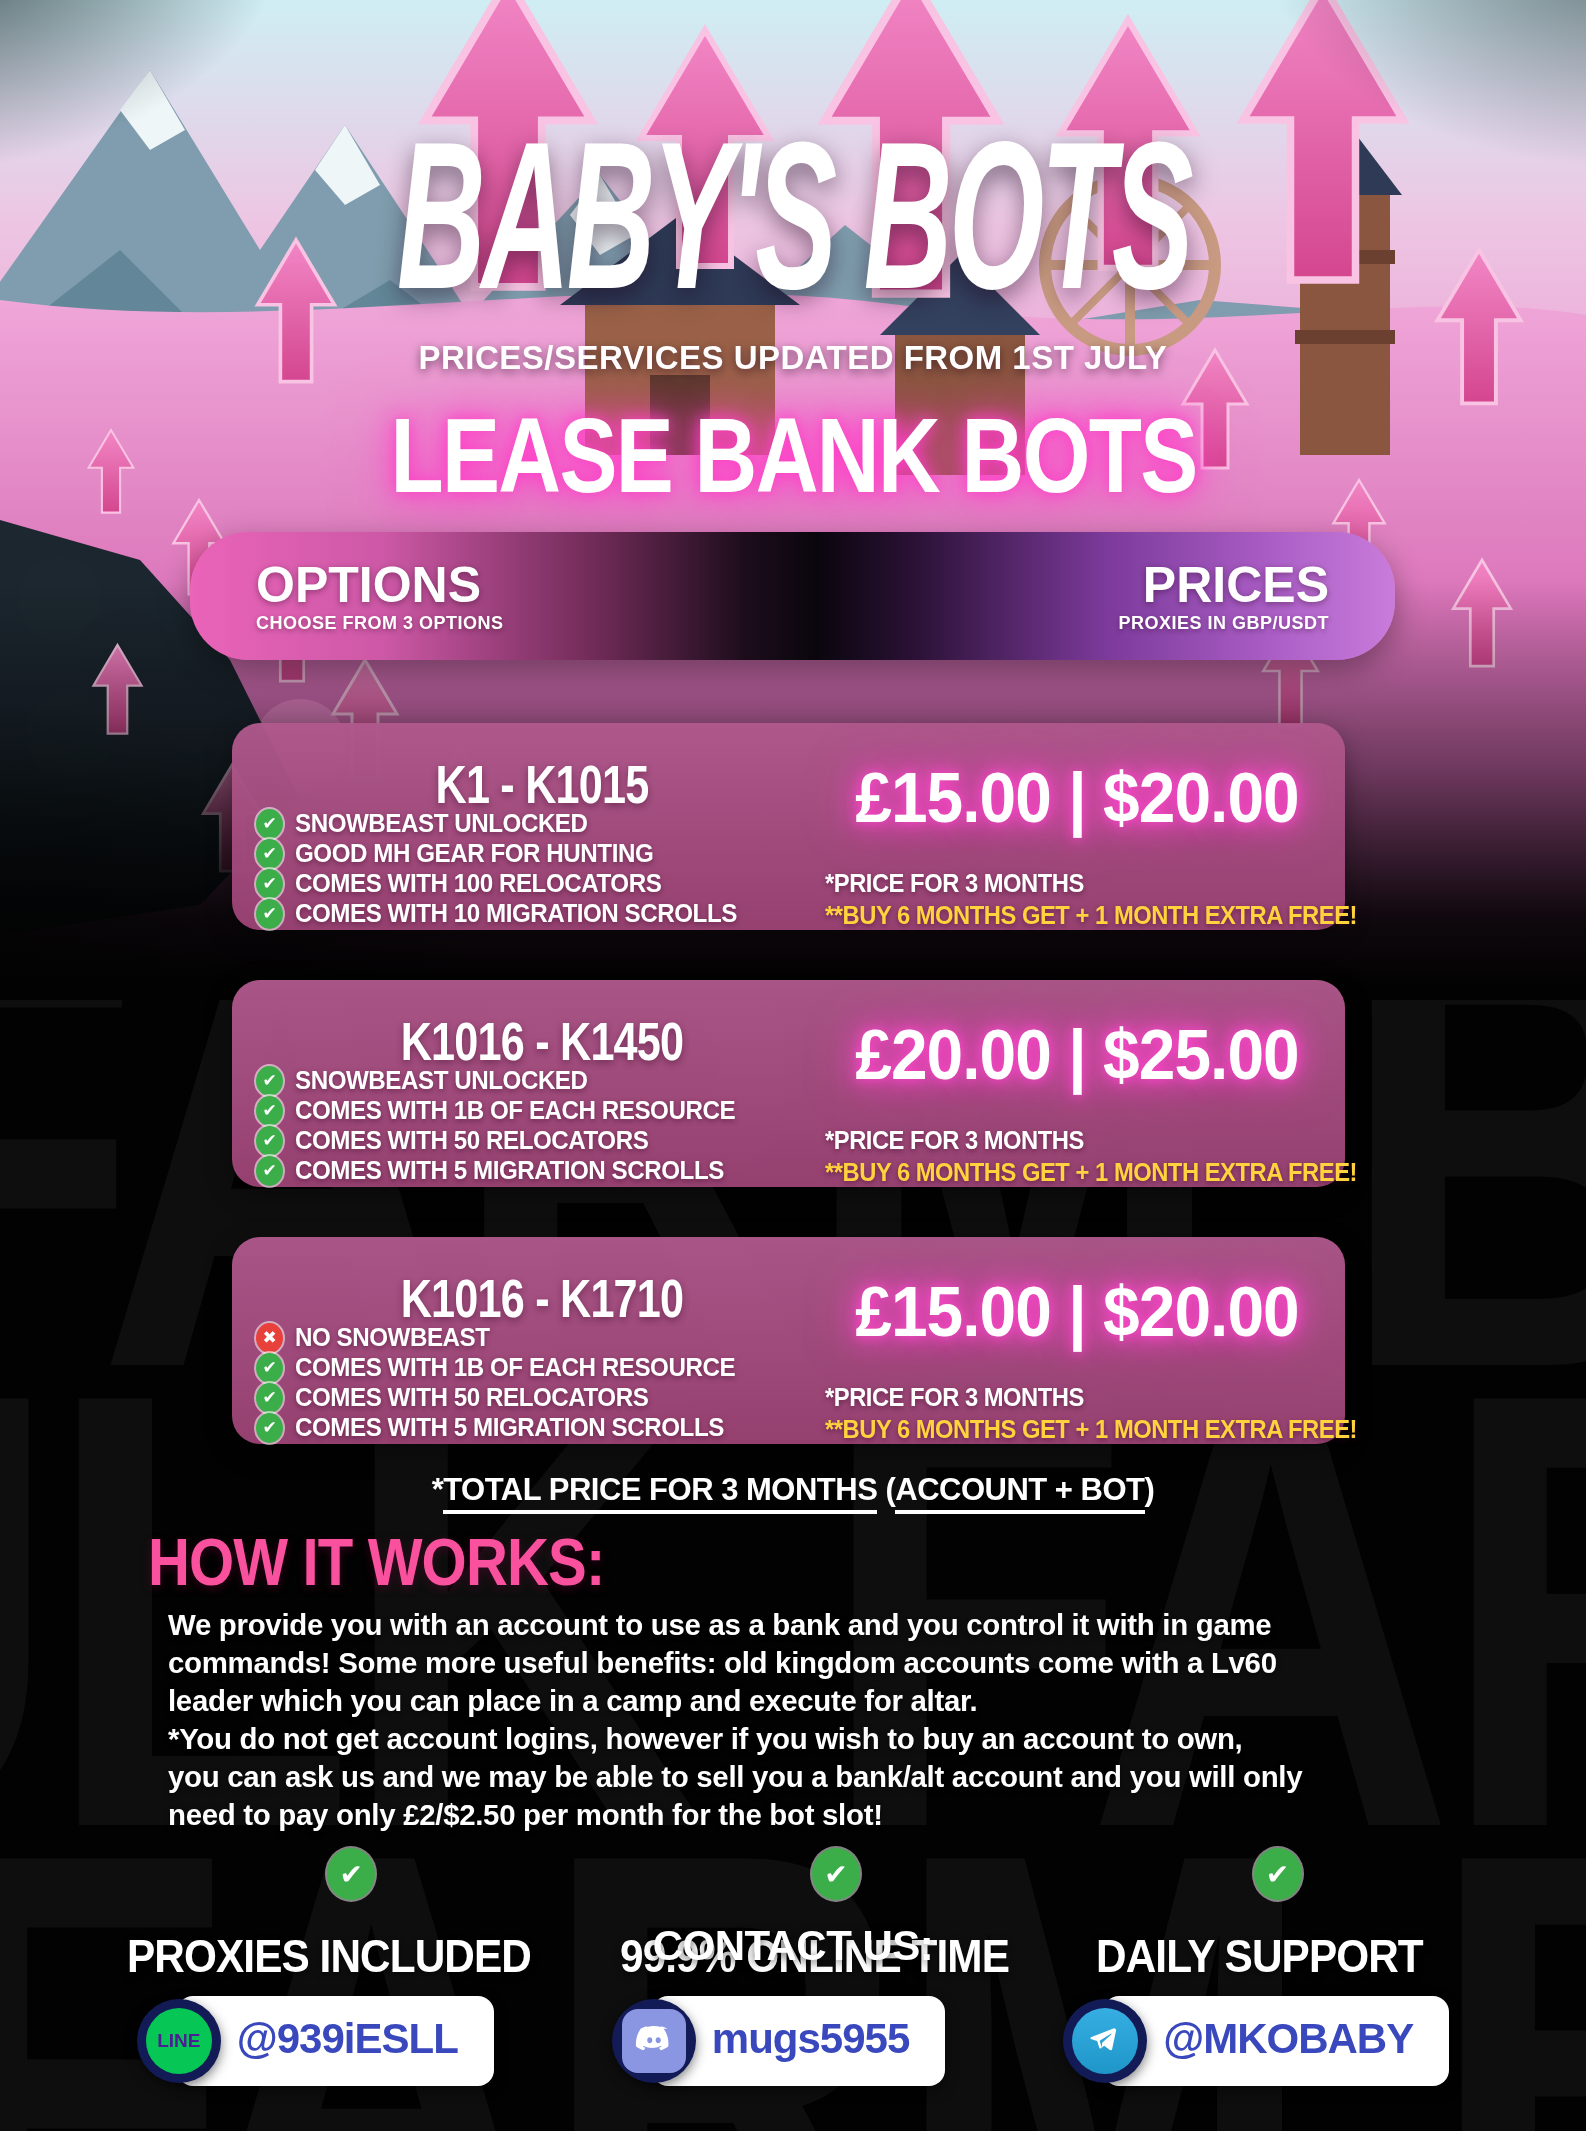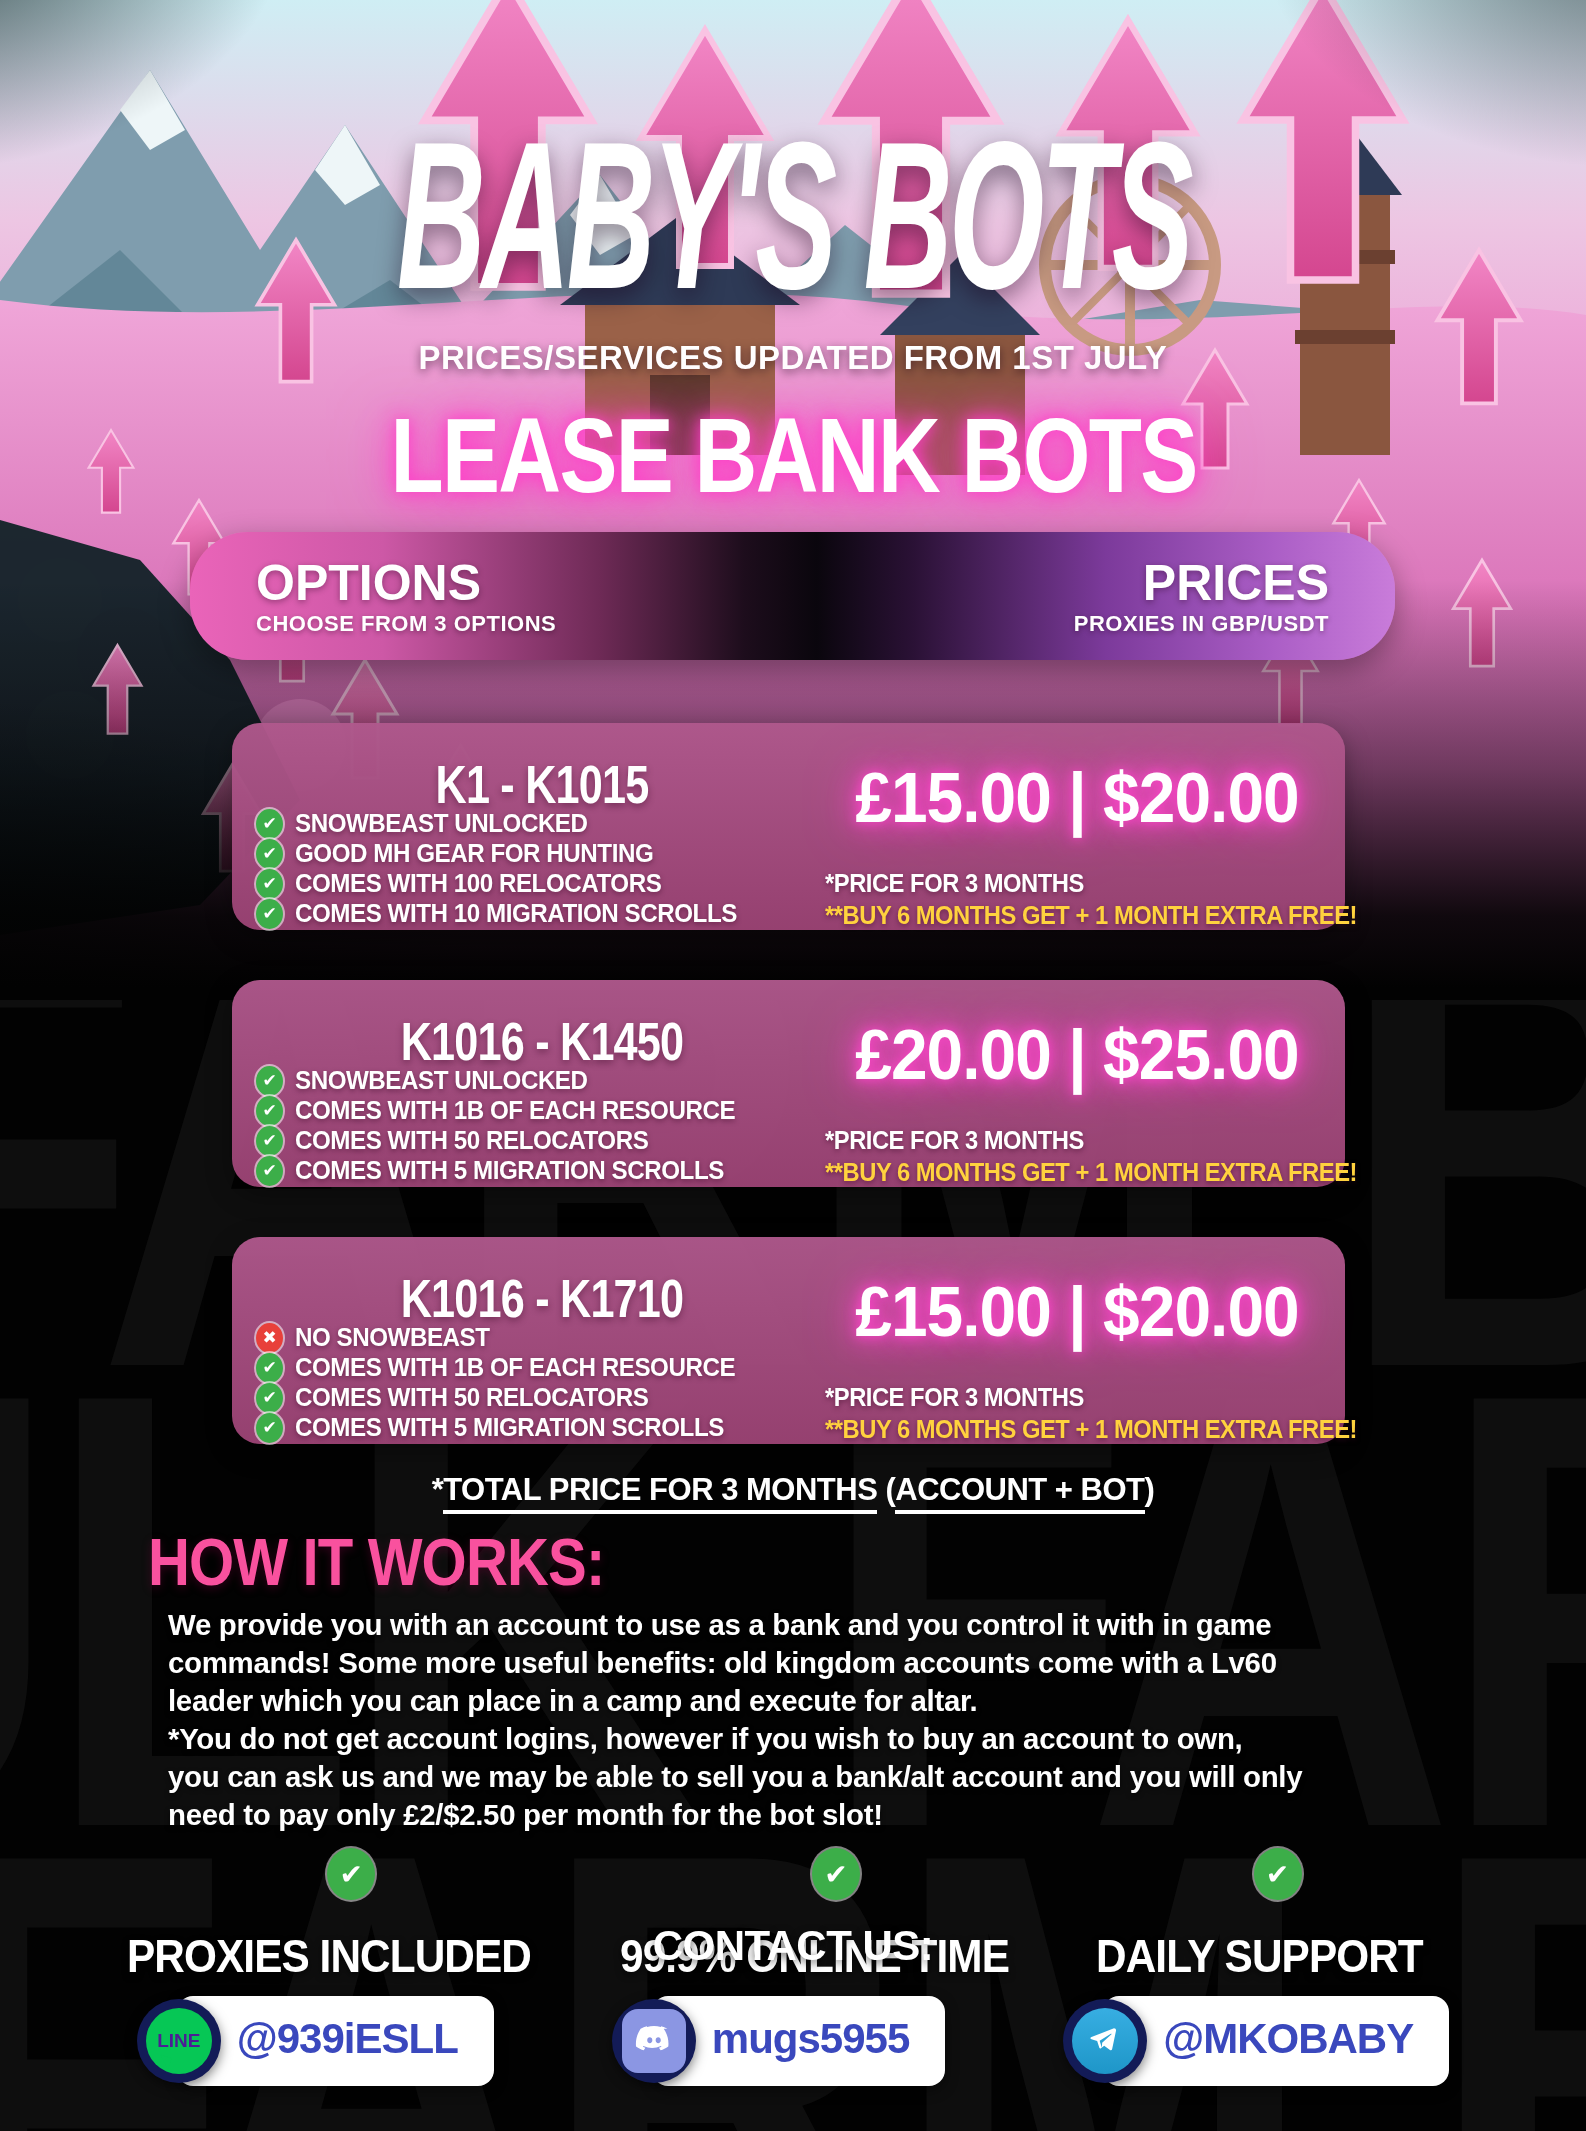--- a/index.html
+++ b/index.html
@@ -35,21 +35,21 @@
     text-shadow:0 0 16px #ff3fc8,0 0 38px #ff3fc8,0 0 70px rgba(255,63,200,.7);}
   
   .bar{position:absolute;left:190px;top:532px;width:1205px;height:128px;border-radius:58px;
     background:linear-gradient(90deg,#ea64b9 0%,#cd58a6 16%,#6e2a56 34%,#1d0d1c 46%,#0a060d 52%,#2a1135 60%,#7c3a9b 76%,#ab5ec6 90%,#c97cda 100%);
     display:flex;justify-content:space-between;align-items:center;padding:0 66px;box-sizing:border-box;
     box-shadow:0 10px 30px rgba(0,0,0,.35);}
   .bar-col{display:flex;flex-direction:column;}
   .bar-col.right{text-align:right;}
   .bar-label{font-weight:900;font-size:50px;color:#fff;letter-spacing:0;line-height:1.1;
     text-shadow:0 2px 6px rgba(40,0,30,.4);}
-  .bar-sub{font-weight:bold;font-size:22px;color:#fff;letter-spacing:.5px;
+  .bar-sub{font-weight:bold;font-size:18px;color:#fff;letter-spacing:.5px;
     text-shadow:0 2px 5px rgba(40,0,30,.4);}
   
   .card{position:absolute;left:232px;width:1113px;height:207px;border-radius:28px;
     background:linear-gradient(180deg,rgba(175,88,140,.96) 0%,rgba(155,67,116,.96) 100%);
     box-shadow:0 8px 26px rgba(0,0,0,.35);}
   .card.c1{top:723px;} .card.c2{top:980px;} .card.c3{top:1237px;}
   .card-range{position:absolute;left:30px;top:30px;width:560px;text-align:center;
     font-weight:900;font-size:54px;color:#fff;letter-spacing:-1px;transform:scaleX(.8);
     text-shadow:0 3px 8px rgba(60,10,40,.45);}
   .features{position:absolute;left:24px;top:88px;display:flex;flex-direction:column;gap:5px;}

